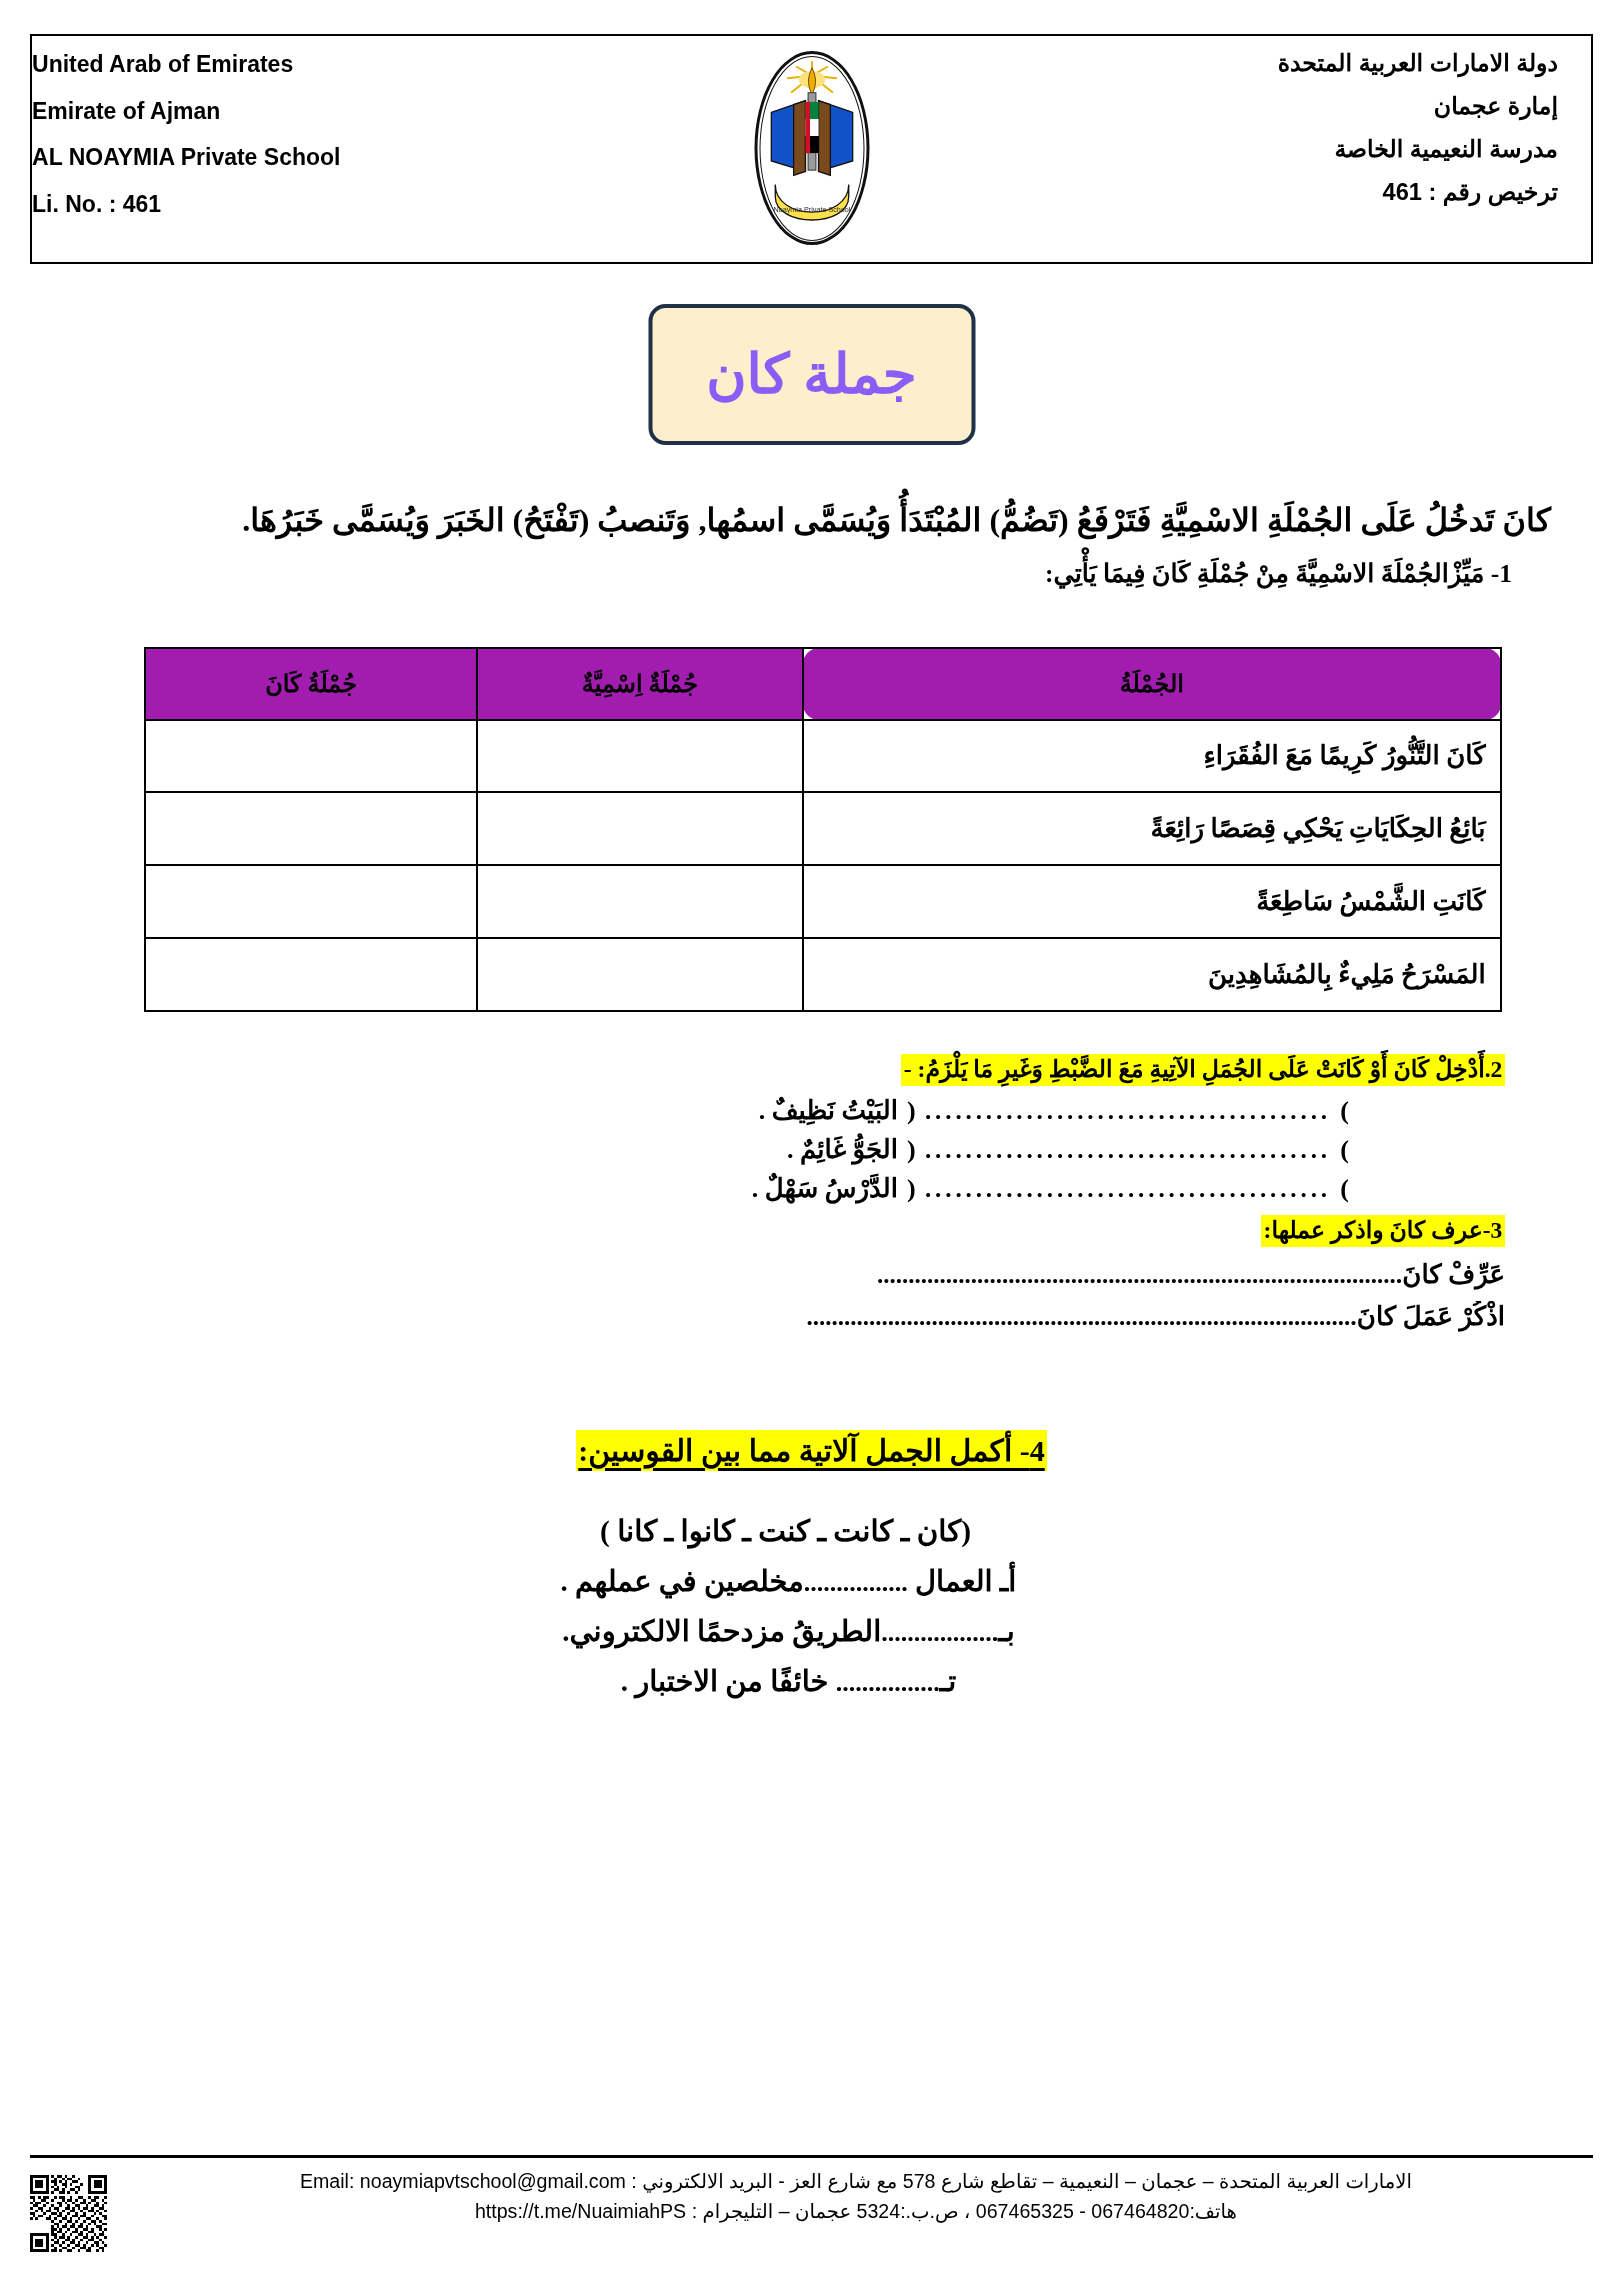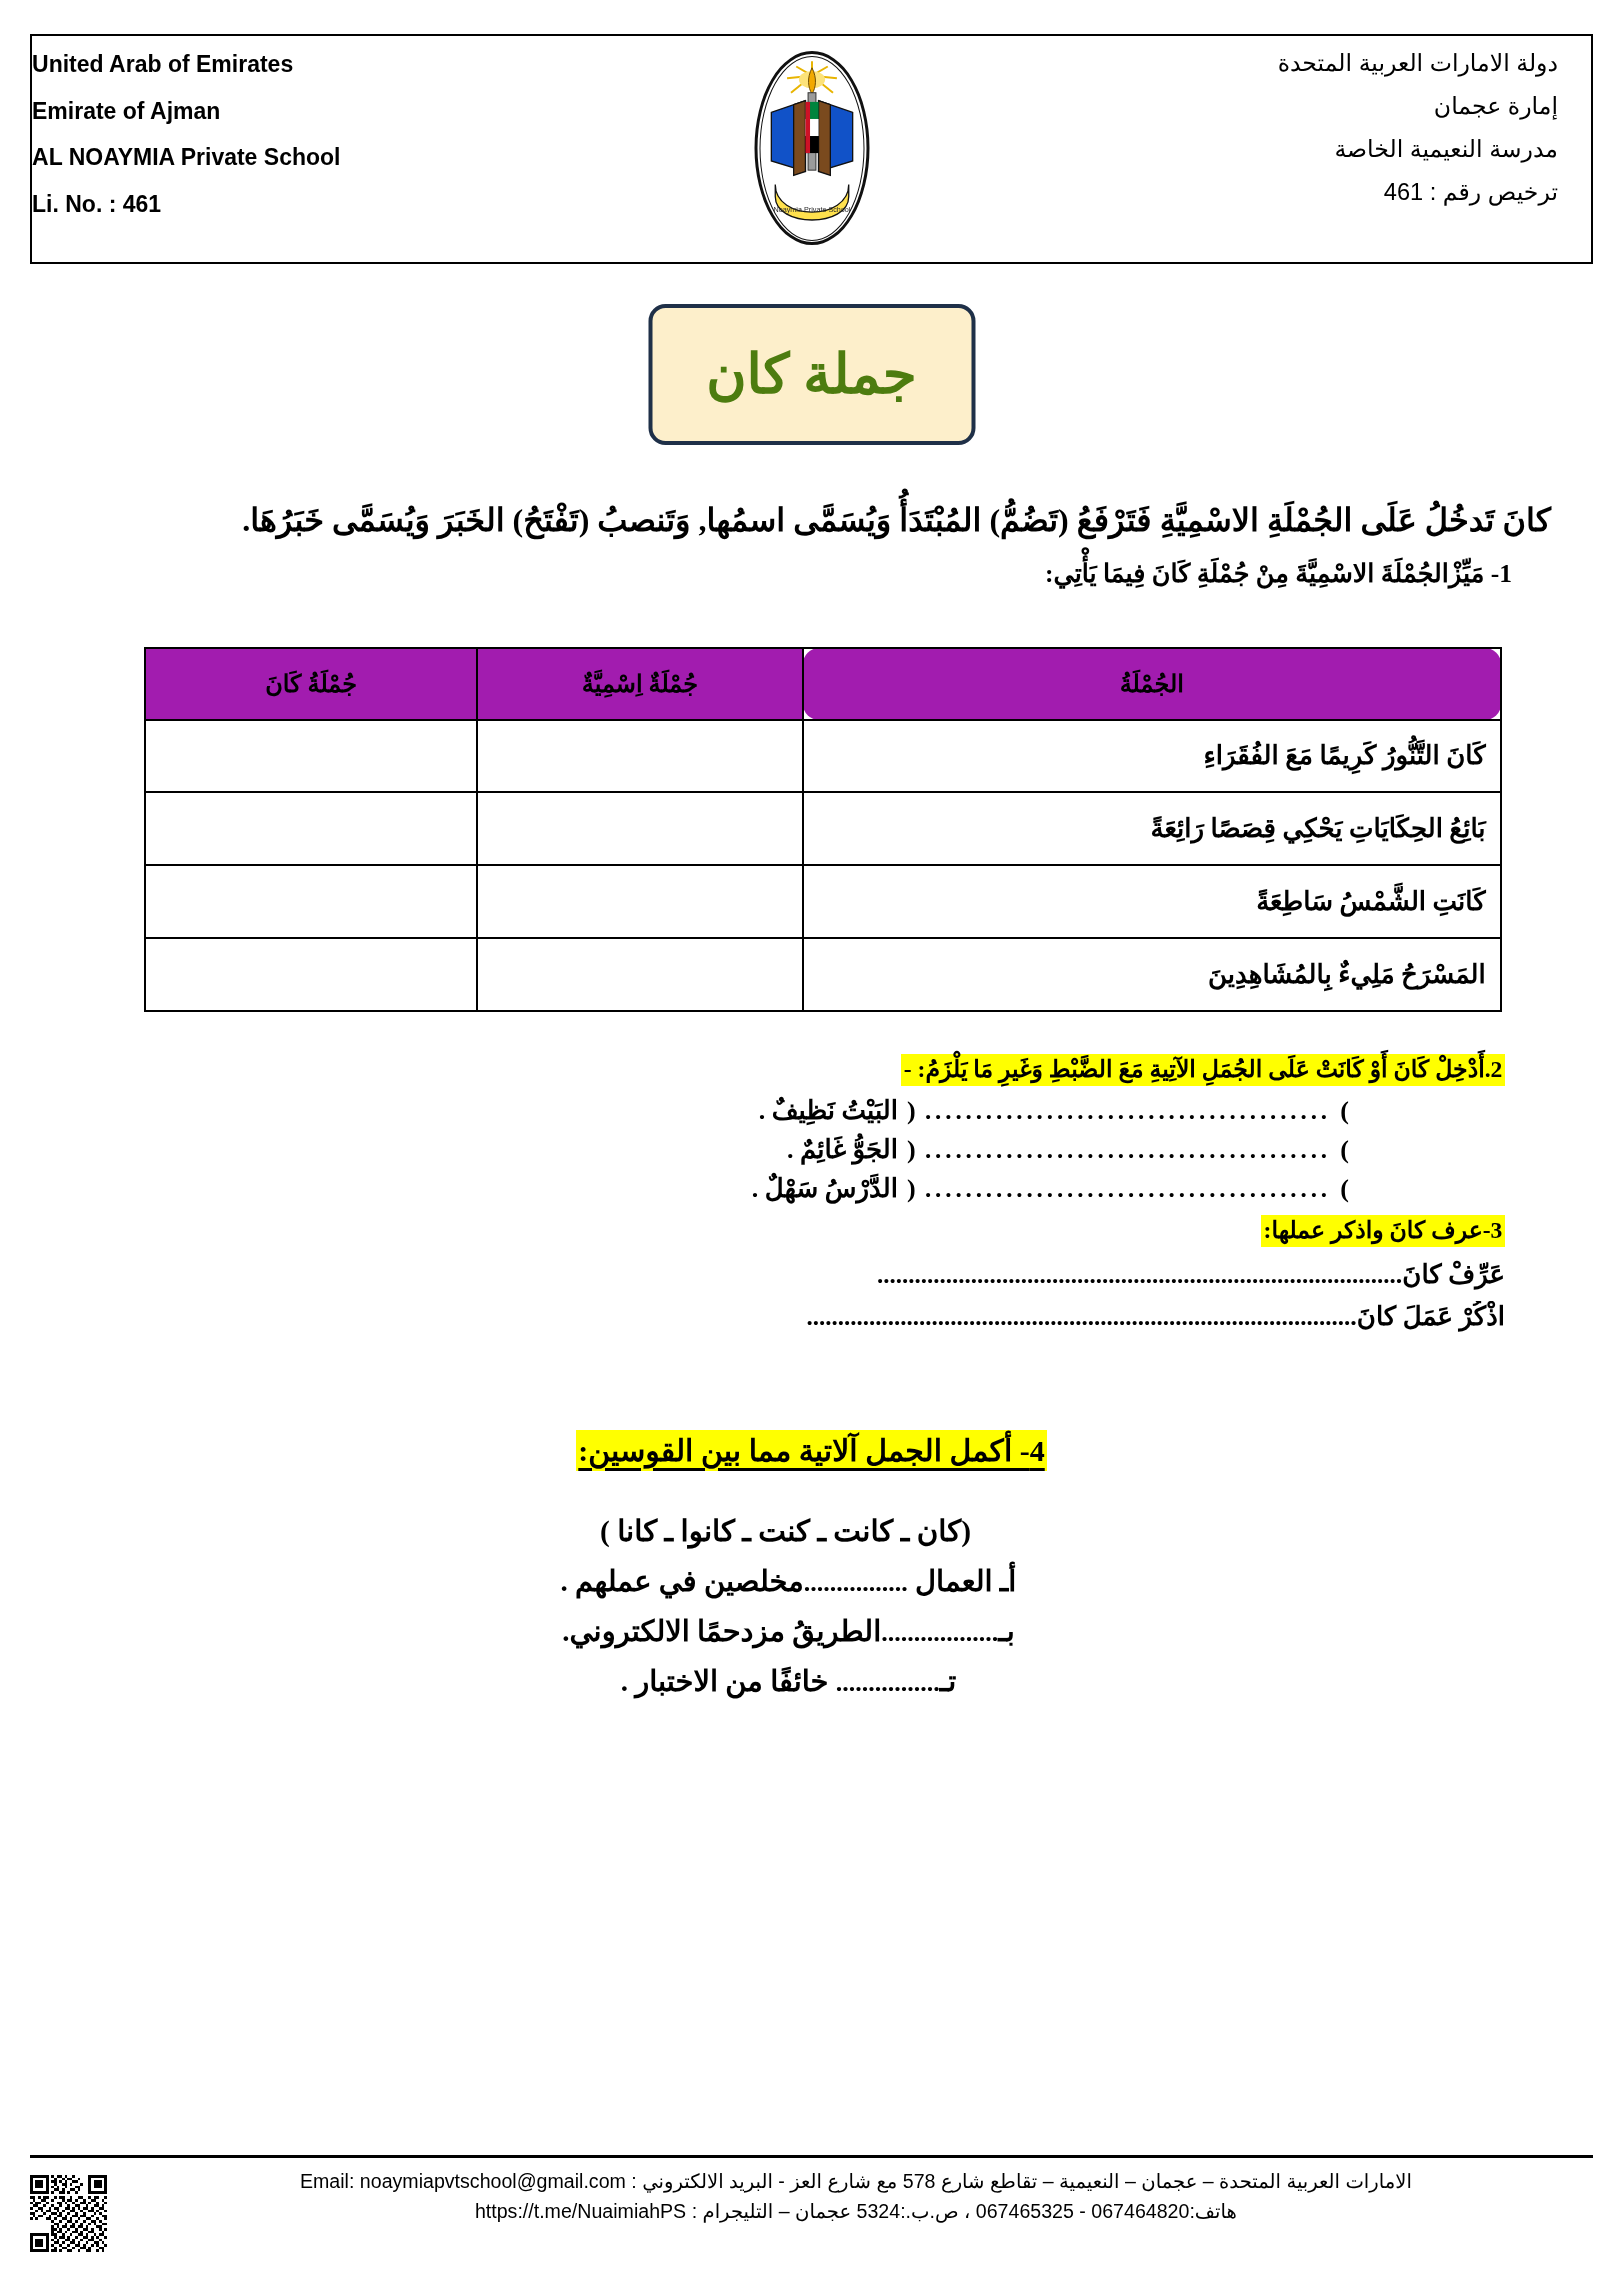--- a/index.html
+++ b/index.html
@@ -62,21 +62,21 @@
   .lh-ar {
     width: 38%;
     order: 1;
     padding: 15.7px 33px 0 0;
     box-sizing: border-box;
     direction: rtl;
     text-align: right;
   }
   .lh-ar div {
     font-family: "Liberation Sans", sans-serif;
-    font-weight: normal;
+    font-weight: bold;
     font-size: 23.6px;
     line-height: 1.0;
     margin-bottom: 19.6px;
     white-space: nowrap;
   }
 
   
   .crest {
     position: relative;
     width: 120px;
@@ -120,21 +120,21 @@
     border-radius: 17px;
     box-sizing: border-box;
     display: flex;
     align-items: center;
     justify-content: center;
   }
   .title-box .title-text {
     font-family: "Liberation Serif", serif;
     font-weight: bold;
     font-size: 55px;
-    color: #4d7c0f;
+    color: #8b5cf6;
     line-height: 1;
   }
 
   
   .content {
     position: absolute;
     top: 497px;
     left: 72px;
     right: 72px;
   }

